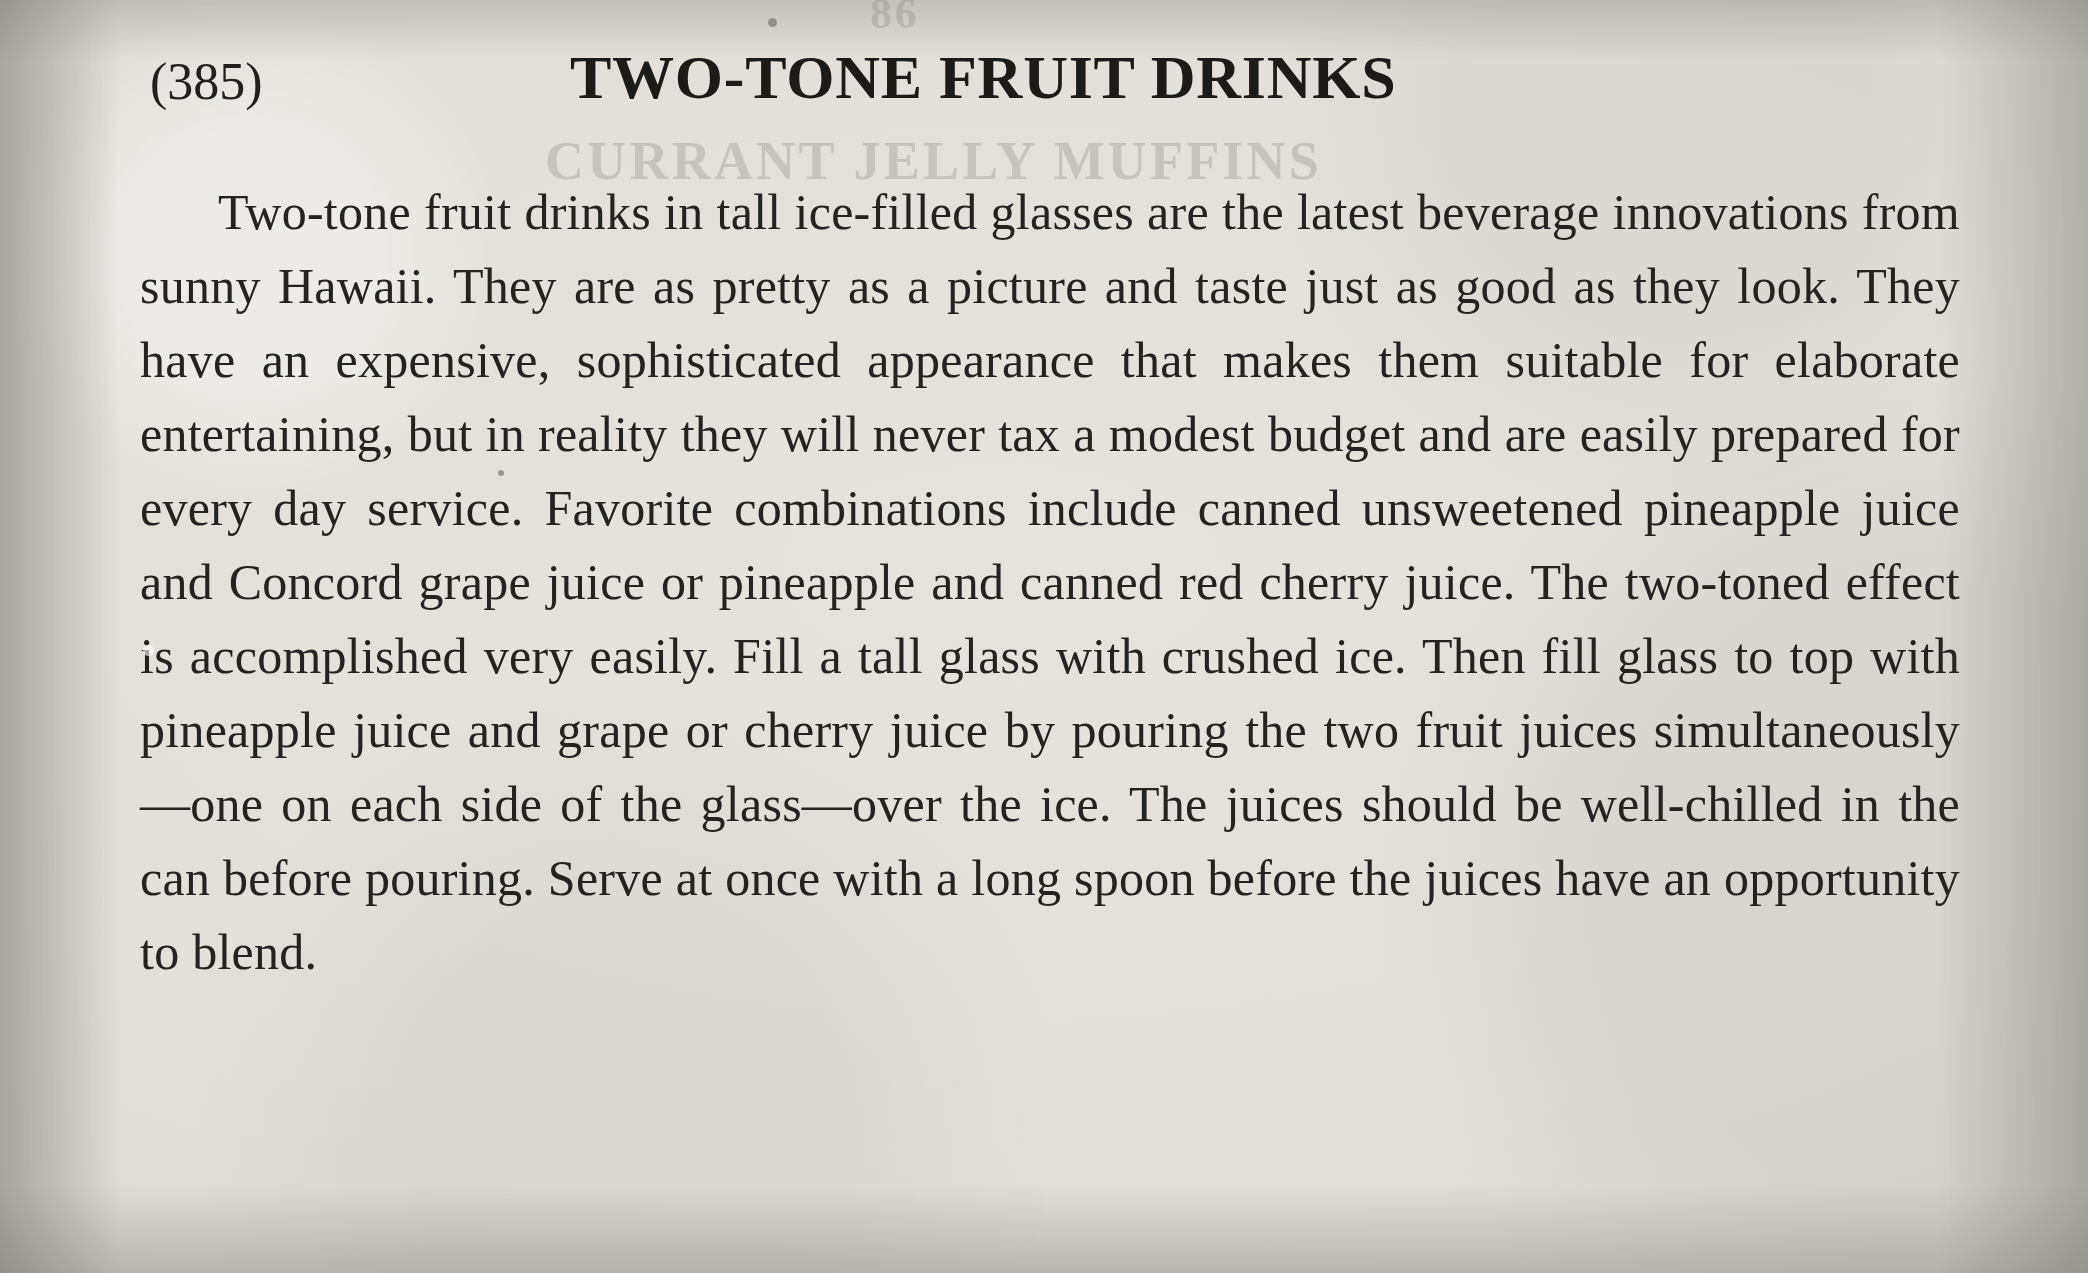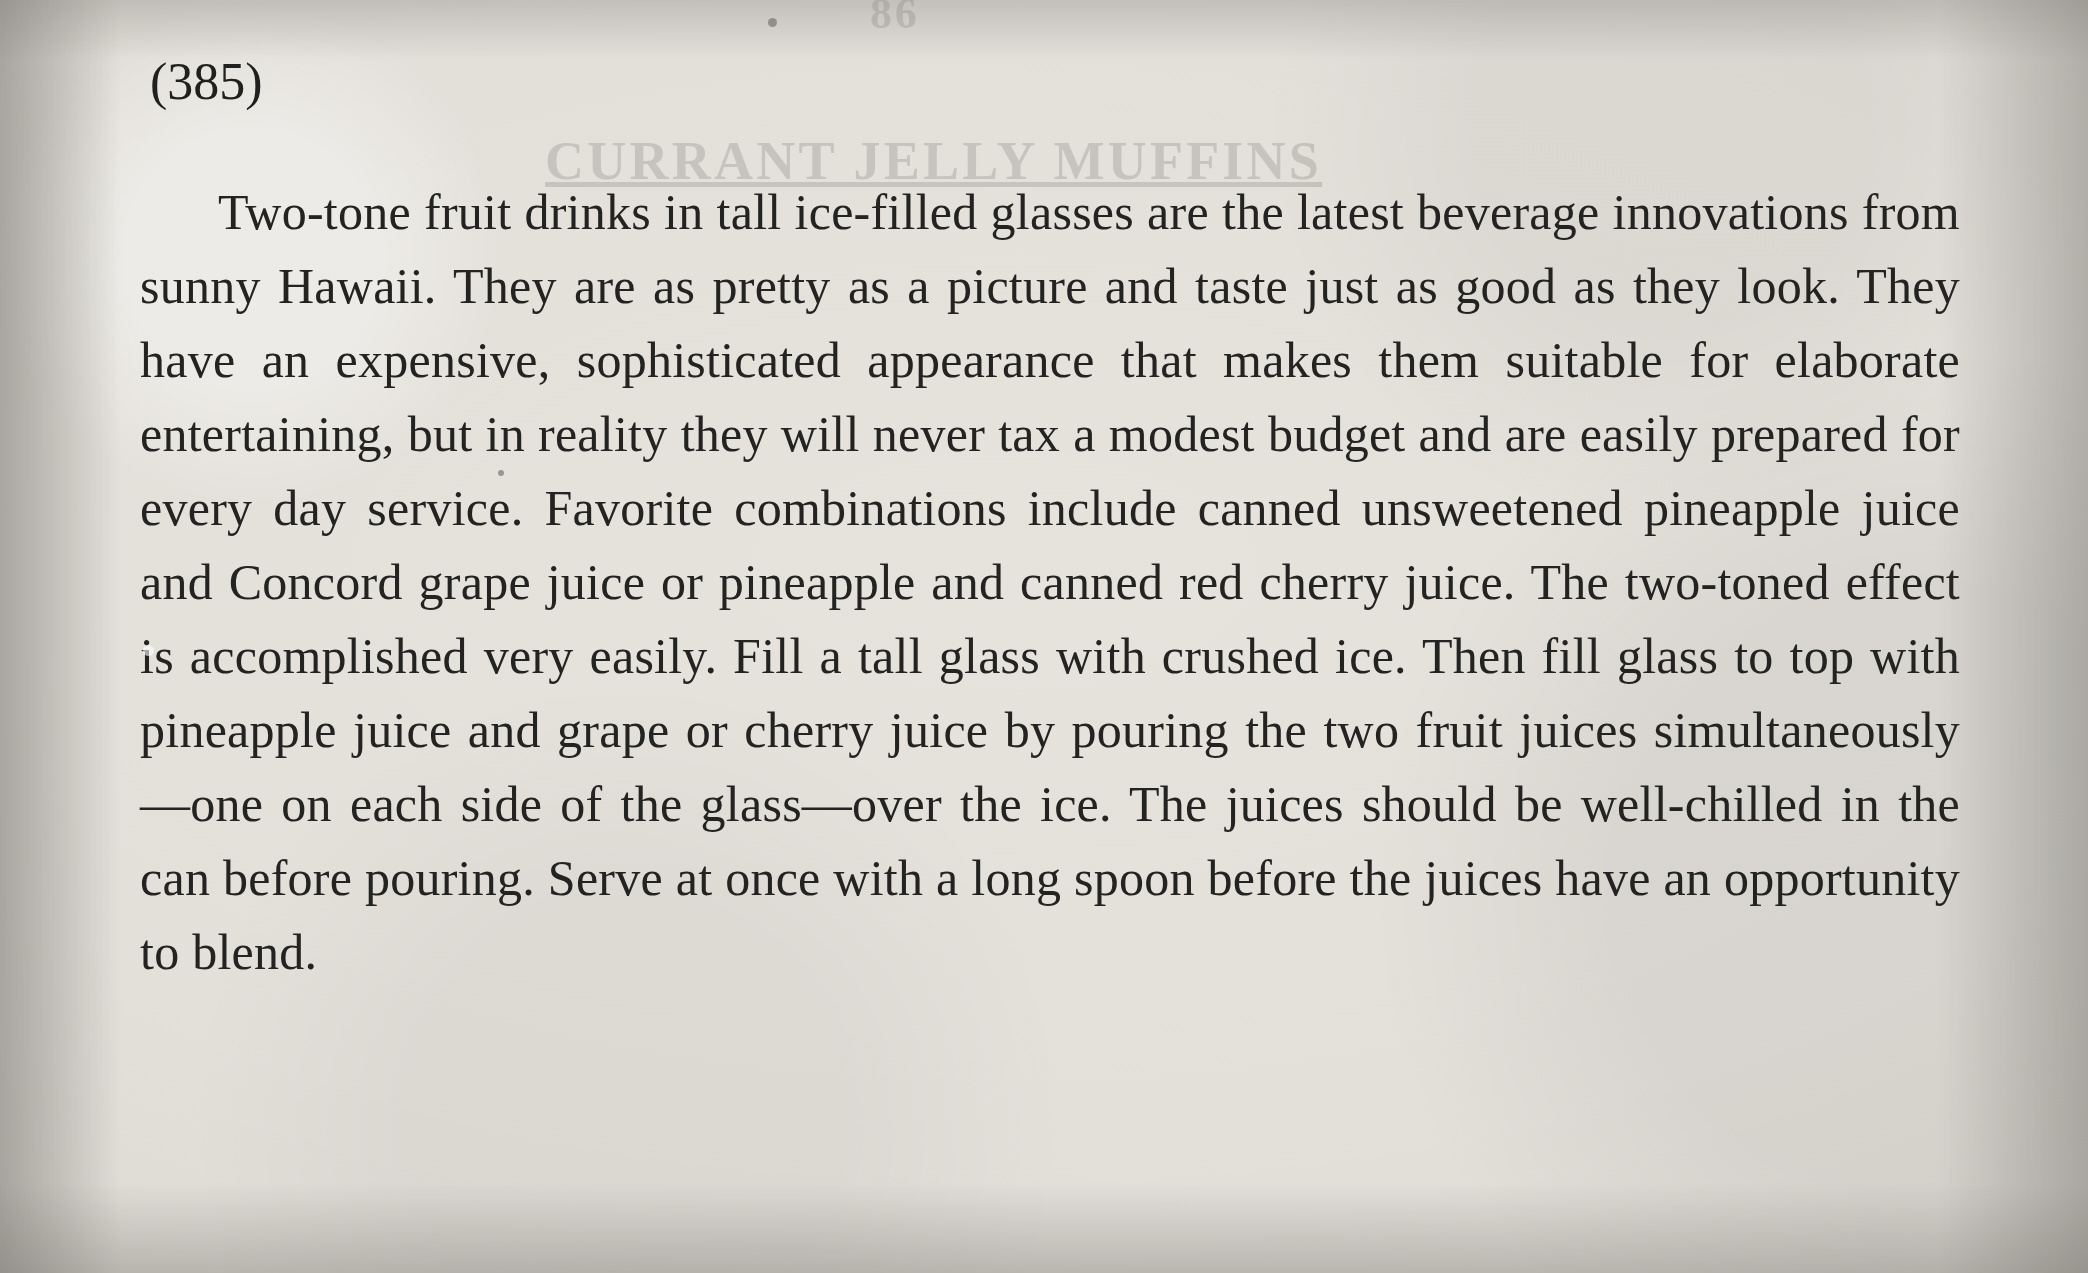--- a/index.html
+++ b/index.html
@@ -79,21 +79,20 @@
   .bleed-num {
     top: -12px;
     left: 870px;
     font-size: 44px;
   }
   .bleed-line2 {
     top: 130px;
     left: 545px;
     font-size: 54px;
     color: rgba(95,92,88,.22);
-    text-decoration: underline;
   }
 
   
   .page {
     position: absolute;
     top: 0;
     left: 0;
     width: 1700px;
     height: 1273px;
   }
@@ -166,20 +165,21 @@
 
   <div class="grain"></div>
 
   <div class="bleed bleed-num">86</div>
   <div class="bleed bleed-line2">CURRANT JELLY MUFFINS</div>
 
   <div class="page softened">
 
     <div class="header-row">
       <div class="folio">(385)</div>
+      <div class="title">TWO-TONE FRUIT DRINKS</div>
     </div>
 
     <div class="body-text">
       <p><span class="indent"></span><span>Two-tone fruit drinks in tall ice-filled glasses are the latest beverage innovations from sunny Hawaii. They are as pretty as a picture and taste just as good as they look. They have an expensive, sophisticated appearance that makes them suitable for elaborate entertaining, but in reality they will never tax a modest budget and are easily prepared for every day service. Favorite combinations include canned unsweetened pineapple juice and Concord grape juice or pineapple and canned red cherry juice. The two-toned effect is accomplished very easily. Fill a tall glass with crushed ice. Then fill glass to top with pineapple juice and grape or cherry juice by pouring the two fruit juices simultaneously—one on each side of the glass—over the ice. The juices should be well-chilled in the can before pouring. Serve at once with a long spoon before the juices have an opportunity to blend.</span></p>
     </div>
 
   </div>
 
   <div class="speck" style="top:18px;left:768px;width:9px;height:9px;"></div>
   <div class="speck" style="top:645px;left:143px;width:11px;height:11px;background:rgba(255,255,255,.6);"></div>

